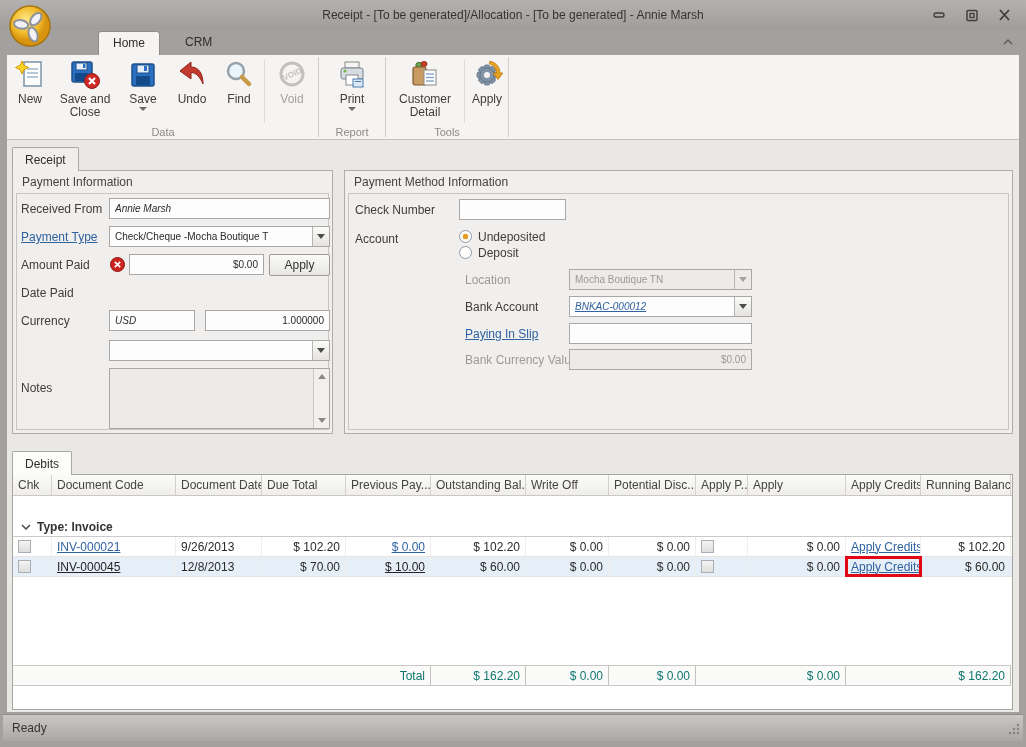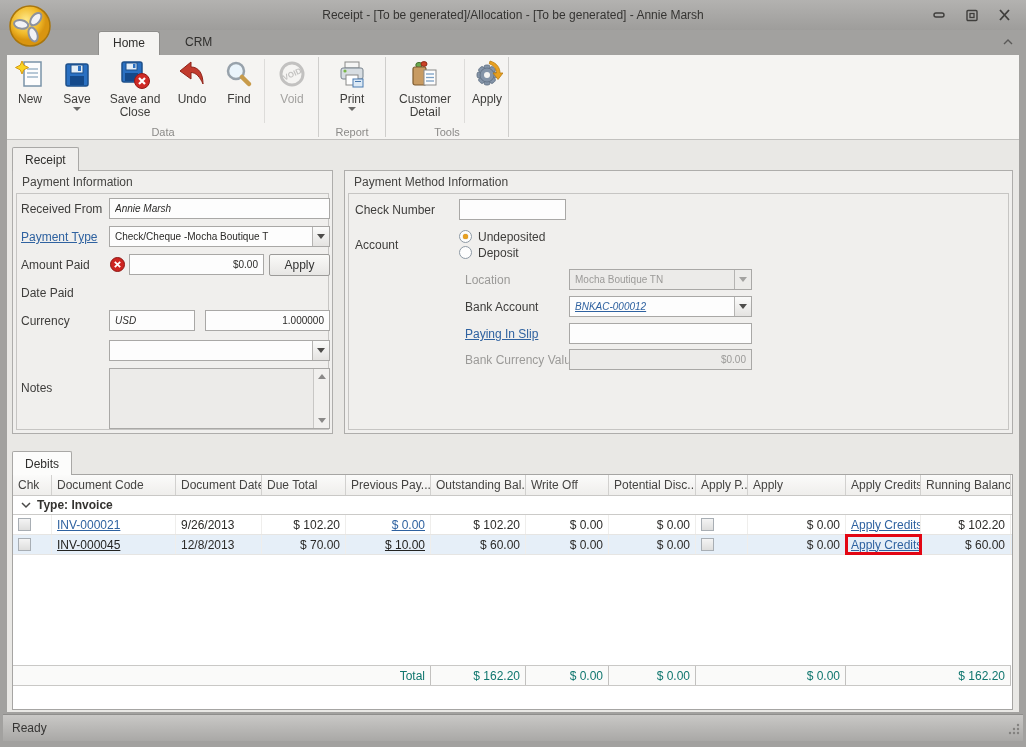--- a/index.html
+++ b/index.html
@@ -82,21 +82,21 @@
   #splitter { position:absolute; left:480px; top:437px; width:60px; height:8px; display:flex; gap:3px; align-items:center; justify-content:center; cursor:row-resize; }
   #splitter i { width:2px; height:2px; background:#8a8988; border-radius:50%; }
 
   
   #grid-panel { position:absolute; left:12px; top:474px; width:1001px; height:236px; background:#ffffff; border:1px solid #a6a5a3; }
   .grow { display:grid; grid-template-columns:39px 124px 86px 84px 85px 95px 83px 87px 52px 98px 75px 90px; }
   .gcell { display:flex; align-items:center; padding:0 5px; white-space:nowrap; overflow:hidden; }
   .gcell.num { justify-content:flex-end; }
   #ghead { height:21px; background:linear-gradient(#fbfbfa,#efeeec); border-bottom:1px solid #c9c8c6; color:#454442; }
   #ghead .gcell { border-right:1px solid #d2d1cf; }
-  .grow-group { height:19px; display:flex; align-items:center; border-bottom:1px solid #cbcac8; font-weight:bold; color:#33322f; }
+  .grow-group { height:19px; display:flex; align-items:center; border-bottom:1px solid #cbcac8; font-weight:bold; color:#33322f;margin-top:22px; }
   .drow { height:20px; border-bottom:1px solid #e6e5e3; color:#2b2a28; }
   .drow .gcell { border-right:1px solid #efeeec; }
   .drow.selected { background:#e6eff8; }
   #gtotal { position:absolute; left:0; top:190px; width:998px; height:21px; background:#fafaf9;
     border-top:1px solid #c9c8c6; border-bottom:1px solid #c9c8c6; color:#0f766e; }
   #gtotal .gcell.sep { border-right:1px solid #c2c1bf; }
   .red-annot { outline:3px solid #e30613; outline-offset:-2px; }
   .chev-icon { display:inline-flex; margin:0 6px 0 8px; }
 
   
@@ -170,44 +170,44 @@
                 <g stroke="#9fb6c8" stroke-width="1.5">
                   <line x1="13" y1="10" x2="24" y2="10"></line>
                   <line x1="13" y1="14" x2="24" y2="14"></line>
                   <line x1="13" y1="18" x2="24" y2="18"></line>
                 </g>
                 <polygon points="8,2 9.8,6.2 14.5,8.5 9.8,10.8 8,15 6.2,10.8 1.5,8.5 6.2,6.2" fill="#f9d423" stroke="#d89a0e"></polygon>
               </svg>
           </div>
           <span>New</span>
         </div>
-        <div class="rbtn" style="width:50px;">
-          <div class="rico">
-            <svg width="32" height="32" viewBox="0 0 32 32">
-                <rect x="5" y="5" width="22" height="22" rx="2" fill="#2a70c2" stroke="#1d4f8a" stroke-width="1.5"></rect>
-                <rect x="10" y="6" width="12" height="8" fill="#e4eef7" stroke="#1d4f8a"></rect>
-                <rect x="17" y="7" width="3" height="5" fill="#2a70c2"></rect>
-                <rect x="9" y="17" width="14" height="9" fill="#14498a"></rect>
-              </svg>
-          </div>
-          <span>Save</span>
-          <span class="drop"></span>
-        </div>
         <div class="rbtn" style="width:66px;">
           <div class="rico">
             <svg width="32" height="32" viewBox="0 0 32 32">
                 <rect x="3" y="3" width="20" height="20" rx="2" fill="#2a70c2" stroke="#1d4f8a" stroke-width="1.5"></rect>
                 <rect x="7" y="4" width="11" height="7" fill="#e4eef7" stroke="#1d4f8a"></rect>
                 <rect x="14" y="5" width="2.5" height="4" fill="#2a70c2"></rect>
                 <rect x="6" y="14" width="13" height="8" fill="#14498a"></rect>
                 <circle cx="23" cy="22" r="7.5" fill="#ce2a26" stroke="#951a17" stroke-width="1"></circle>
                 <path d="M20 19 L26 25 M26 19 L20 25" stroke="#fff" stroke-width="2.2"></path>
               </svg>
           </div>
           <span>Save and Close</span>
+        </div>
+        <div class="rbtn" style="width:50px;">
+          <div class="rico">
+            <svg width="32" height="32" viewBox="0 0 32 32">
+                <rect x="5" y="5" width="22" height="22" rx="2" fill="#2a70c2" stroke="#1d4f8a" stroke-width="1.5"></rect>
+                <rect x="10" y="6" width="12" height="8" fill="#e4eef7" stroke="#1d4f8a"></rect>
+                <rect x="17" y="7" width="3" height="5" fill="#2a70c2"></rect>
+                <rect x="9" y="17" width="14" height="9" fill="#14498a"></rect>
+              </svg>
+          </div>
+          <span>Save</span>
+          <span class="drop"></span>
         </div>
         <div class="rbtn" style="width:48px;">
           <div class="rico">
             <svg width="32" height="32" viewBox="0 0 32 32">
                 <path d="M4 12 L15 3 L15 8 C23 8 27 15 27 25 C24 18 20 13.5 15 13.5 L15 20 Z" fill="#c23b2e" stroke="#8e2218" stroke-width="1"></path>
               </svg>
           </div>
           <span>Undo</span>
         </div>
         <div class="rbtn" style="width:46px;">
@@ -352,21 +352,21 @@
       </div>
     </div>
 
     <div class="panel" style="left:337px; top:30px; width:669px; height:264px;">
       <div class="panel-caption">Payment Method Information</div>
       <div class="panel-client"></div>
 
       <div class="lbl" style="left:10px; top:32px;">Check Number</div>
       <input class="field" style="left: 114px; top: 28px; width: 107px;" value="">
 
-      <div class="lbl" style="left:10px; top:67px;text-align:center;">Account</div>
+      <div class="lbl" style="left:10px; top:61px;text-align:center;">Account</div>
       <div class="radio" style="left:114px; top:59px;">
           <span class="dot"></span>
         </div>
       <div class="lbl" style="left:133px; top:59px;">Undeposited</div>
       <div class="radio" style="left:114px; top:75px;"></div>
       <div class="lbl" style="left:133px; top:75px;">Deposit</div>
 
       <div class="lbl dim" style="left:120px; top:102px;">Location</div>
       <div class="field combo disabled" style="left:224px; top:98px; width:183px;">
         <span class="txt" style="color:#9b9a98;">Mocha Boutique TN</span>

